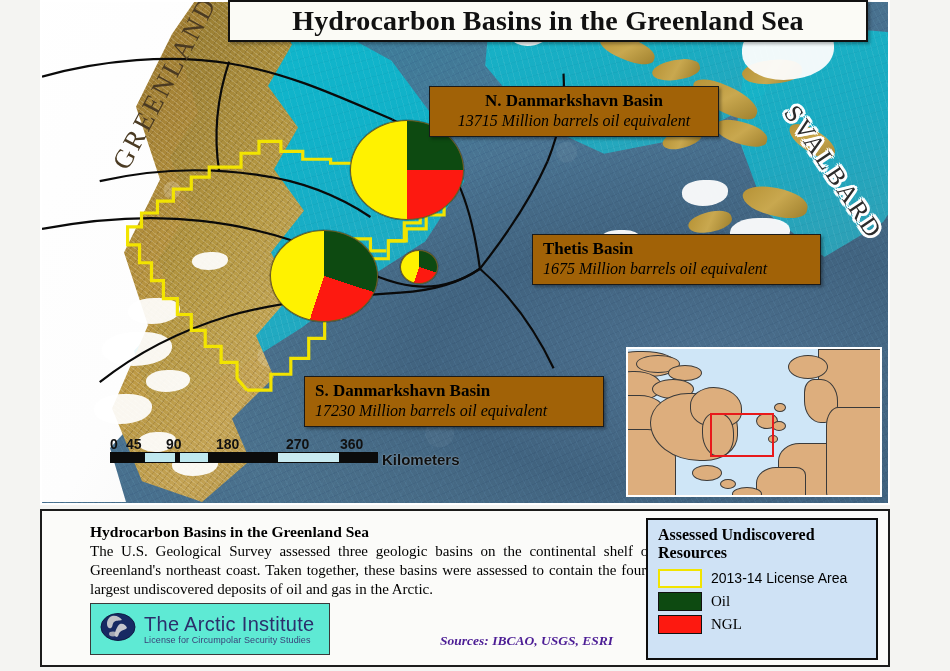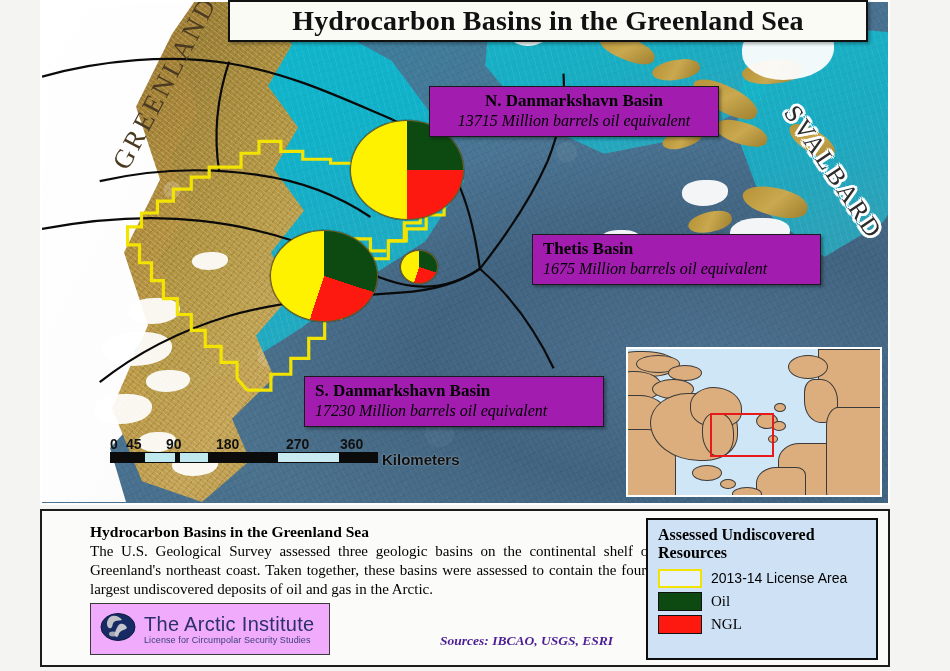--- a/index.html
+++ b/index.html
@@ -163,21 +163,21 @@
   .pie{
     position:absolute;
     border-radius:50%;
     border:1px solid #6b5a1e;
     box-shadow: 0 0 0 .5px rgba(0,0,0,.35);
   }
 
   
   .callout{
     position:absolute;
-    background:#a21caf;
+    background:#a16207;
     border:1.5px solid #1a1a1a;
     padding:4px 10px 6px 10px;
     box-shadow: 2px 2px 3px rgba(0,0,0,.35);
   }
   .callout .c-title{
     font-family:"Liberation Serif", serif;
     font-weight:bold; font-size:17px; color:#000;
     line-height:1.15;
   }
   .callout .c-sub{
@@ -243,21 +243,21 @@
     margin-bottom:1px;
   }
   #desc-body{
     font-family:"Liberation Serif", serif;
     font-size:15px; color:#000; line-height:1.28;
     text-align:justify;
   }
   #logo-box{
     position:absolute; left:48px; top:92px;
     width:240px; height:52px;
-    background:#f0abfc;
+    background:#5eead4;
     border:1.5px solid #3a3a3a;
     display:flex; align-items:center; gap:8px;
     padding-left:9px;
   }
   #logo-text-wrap{ line-height:1; }
   #logo-title{
     font-family:"Liberation Sans", sans-serif;
     font-size:20px; color:#2b2f6b; letter-spacing:.3px;
   }
   #logo-sub{

